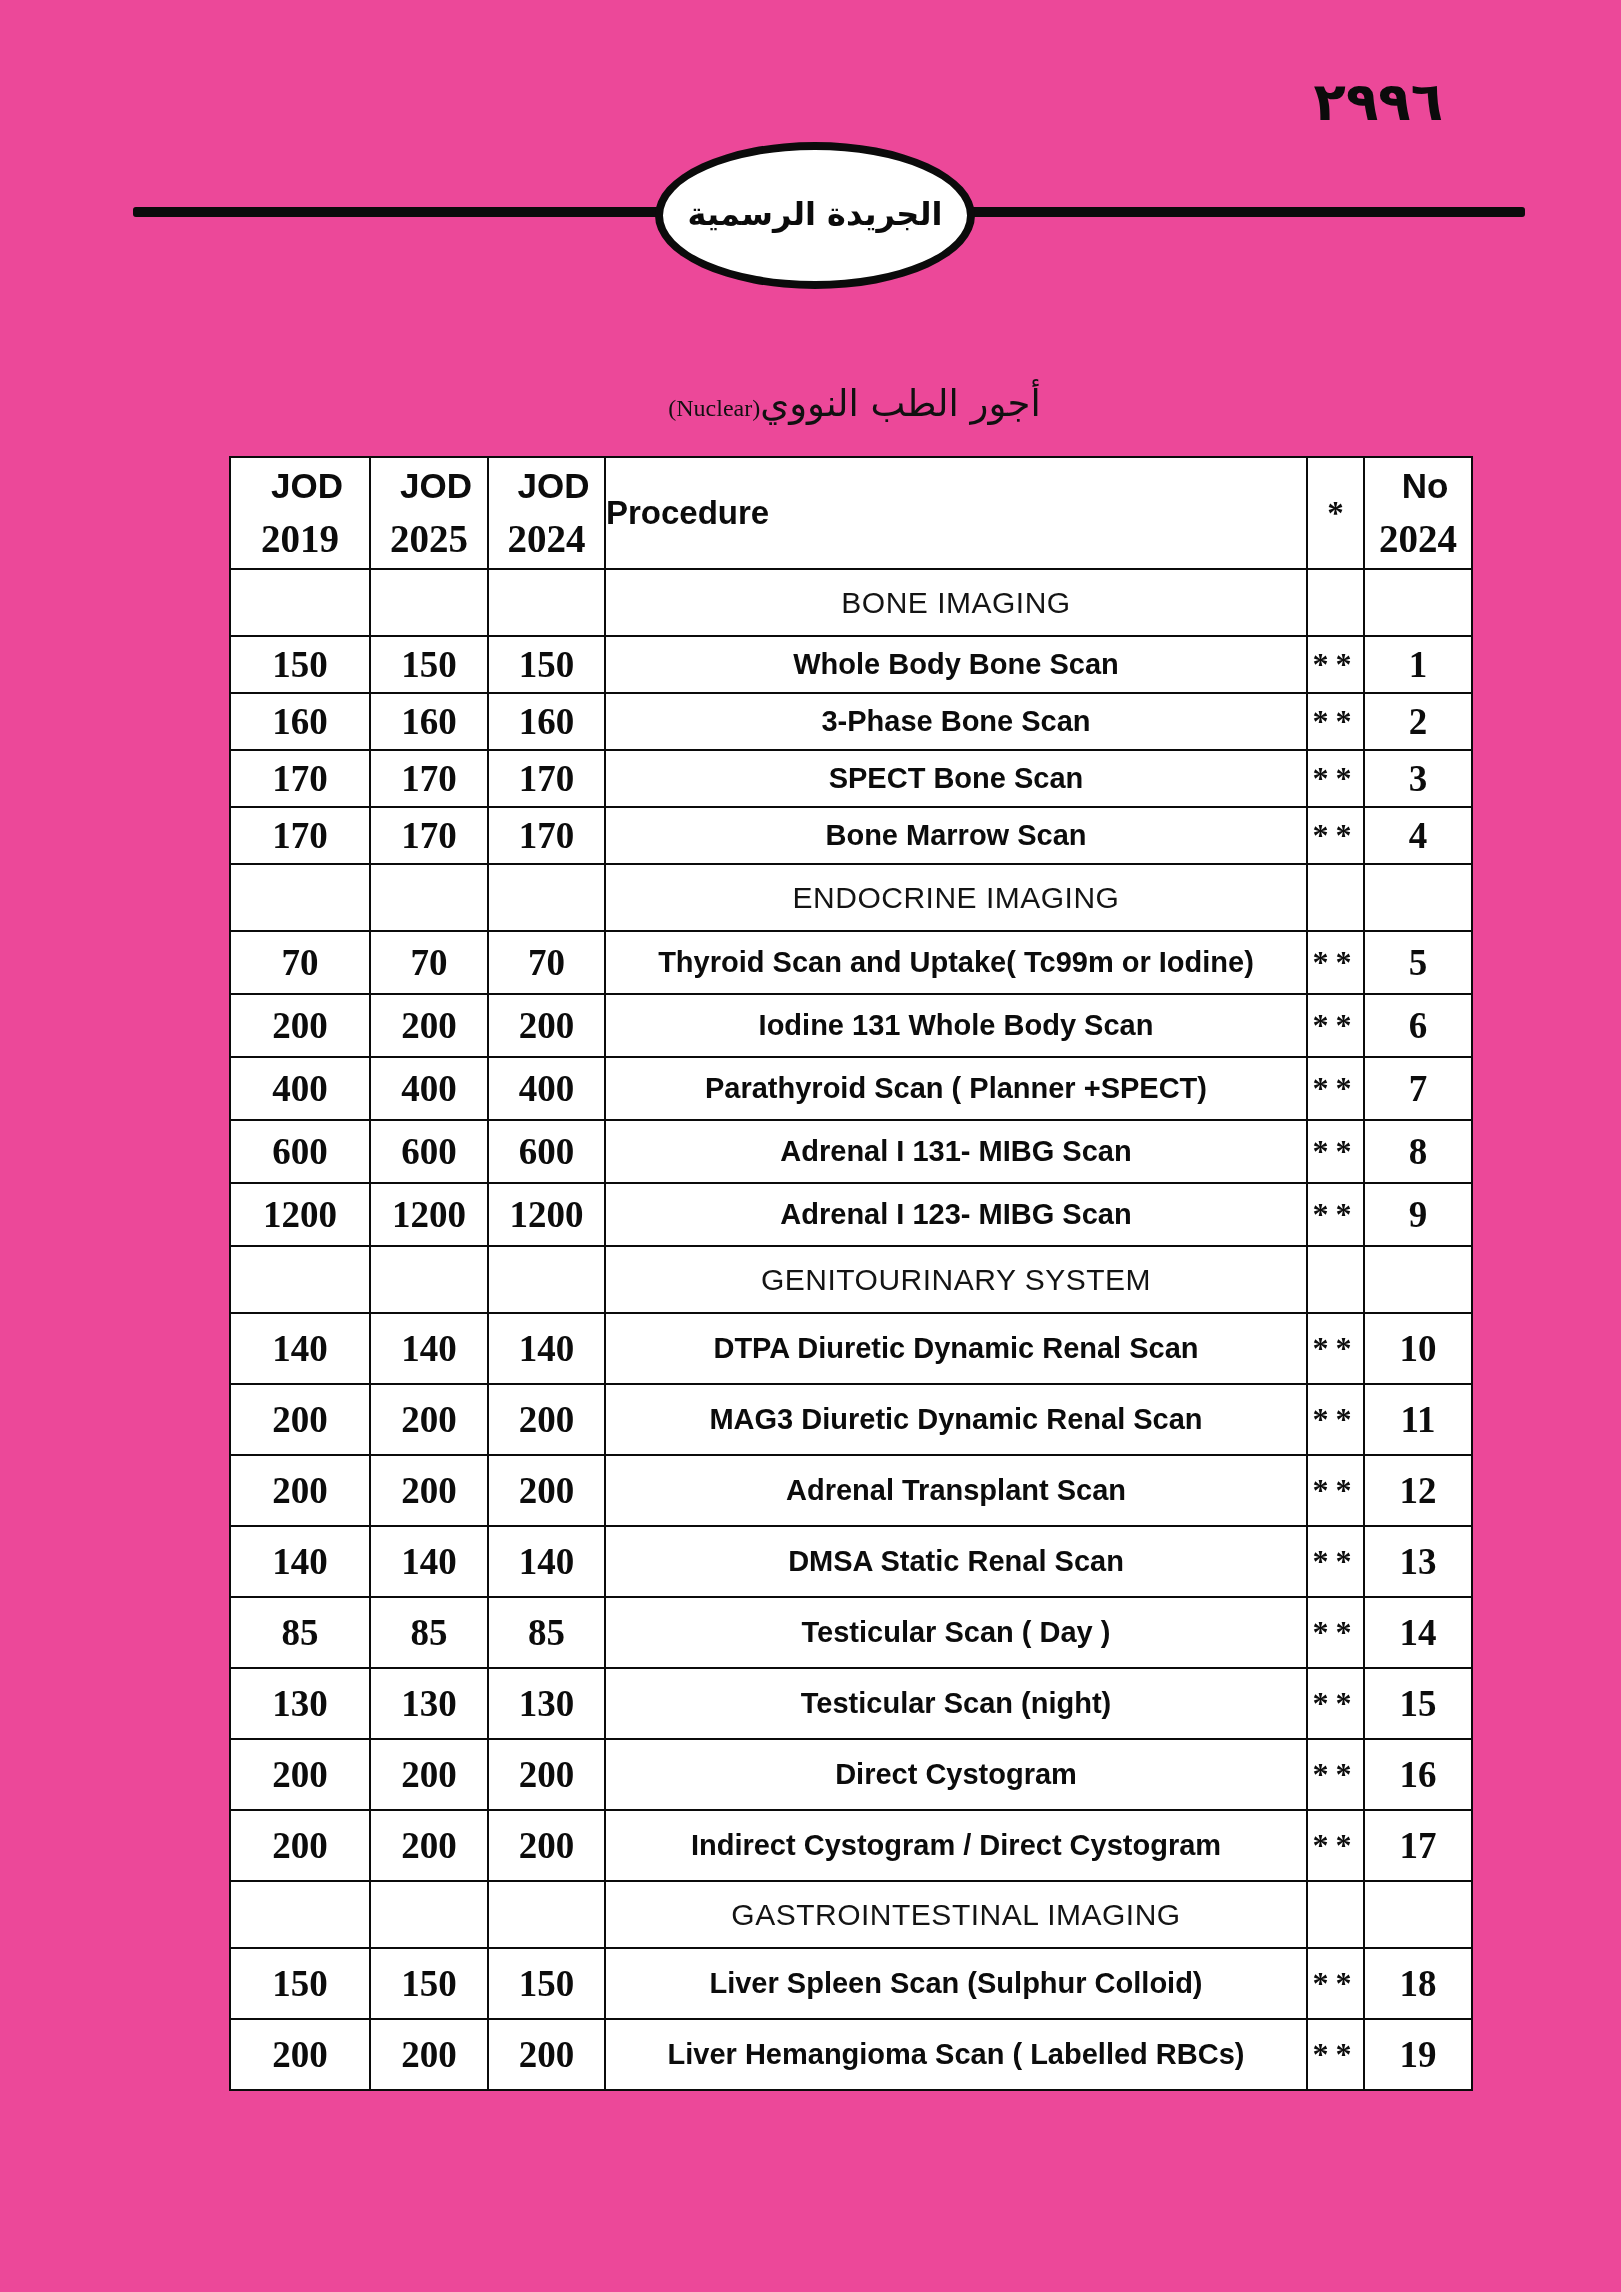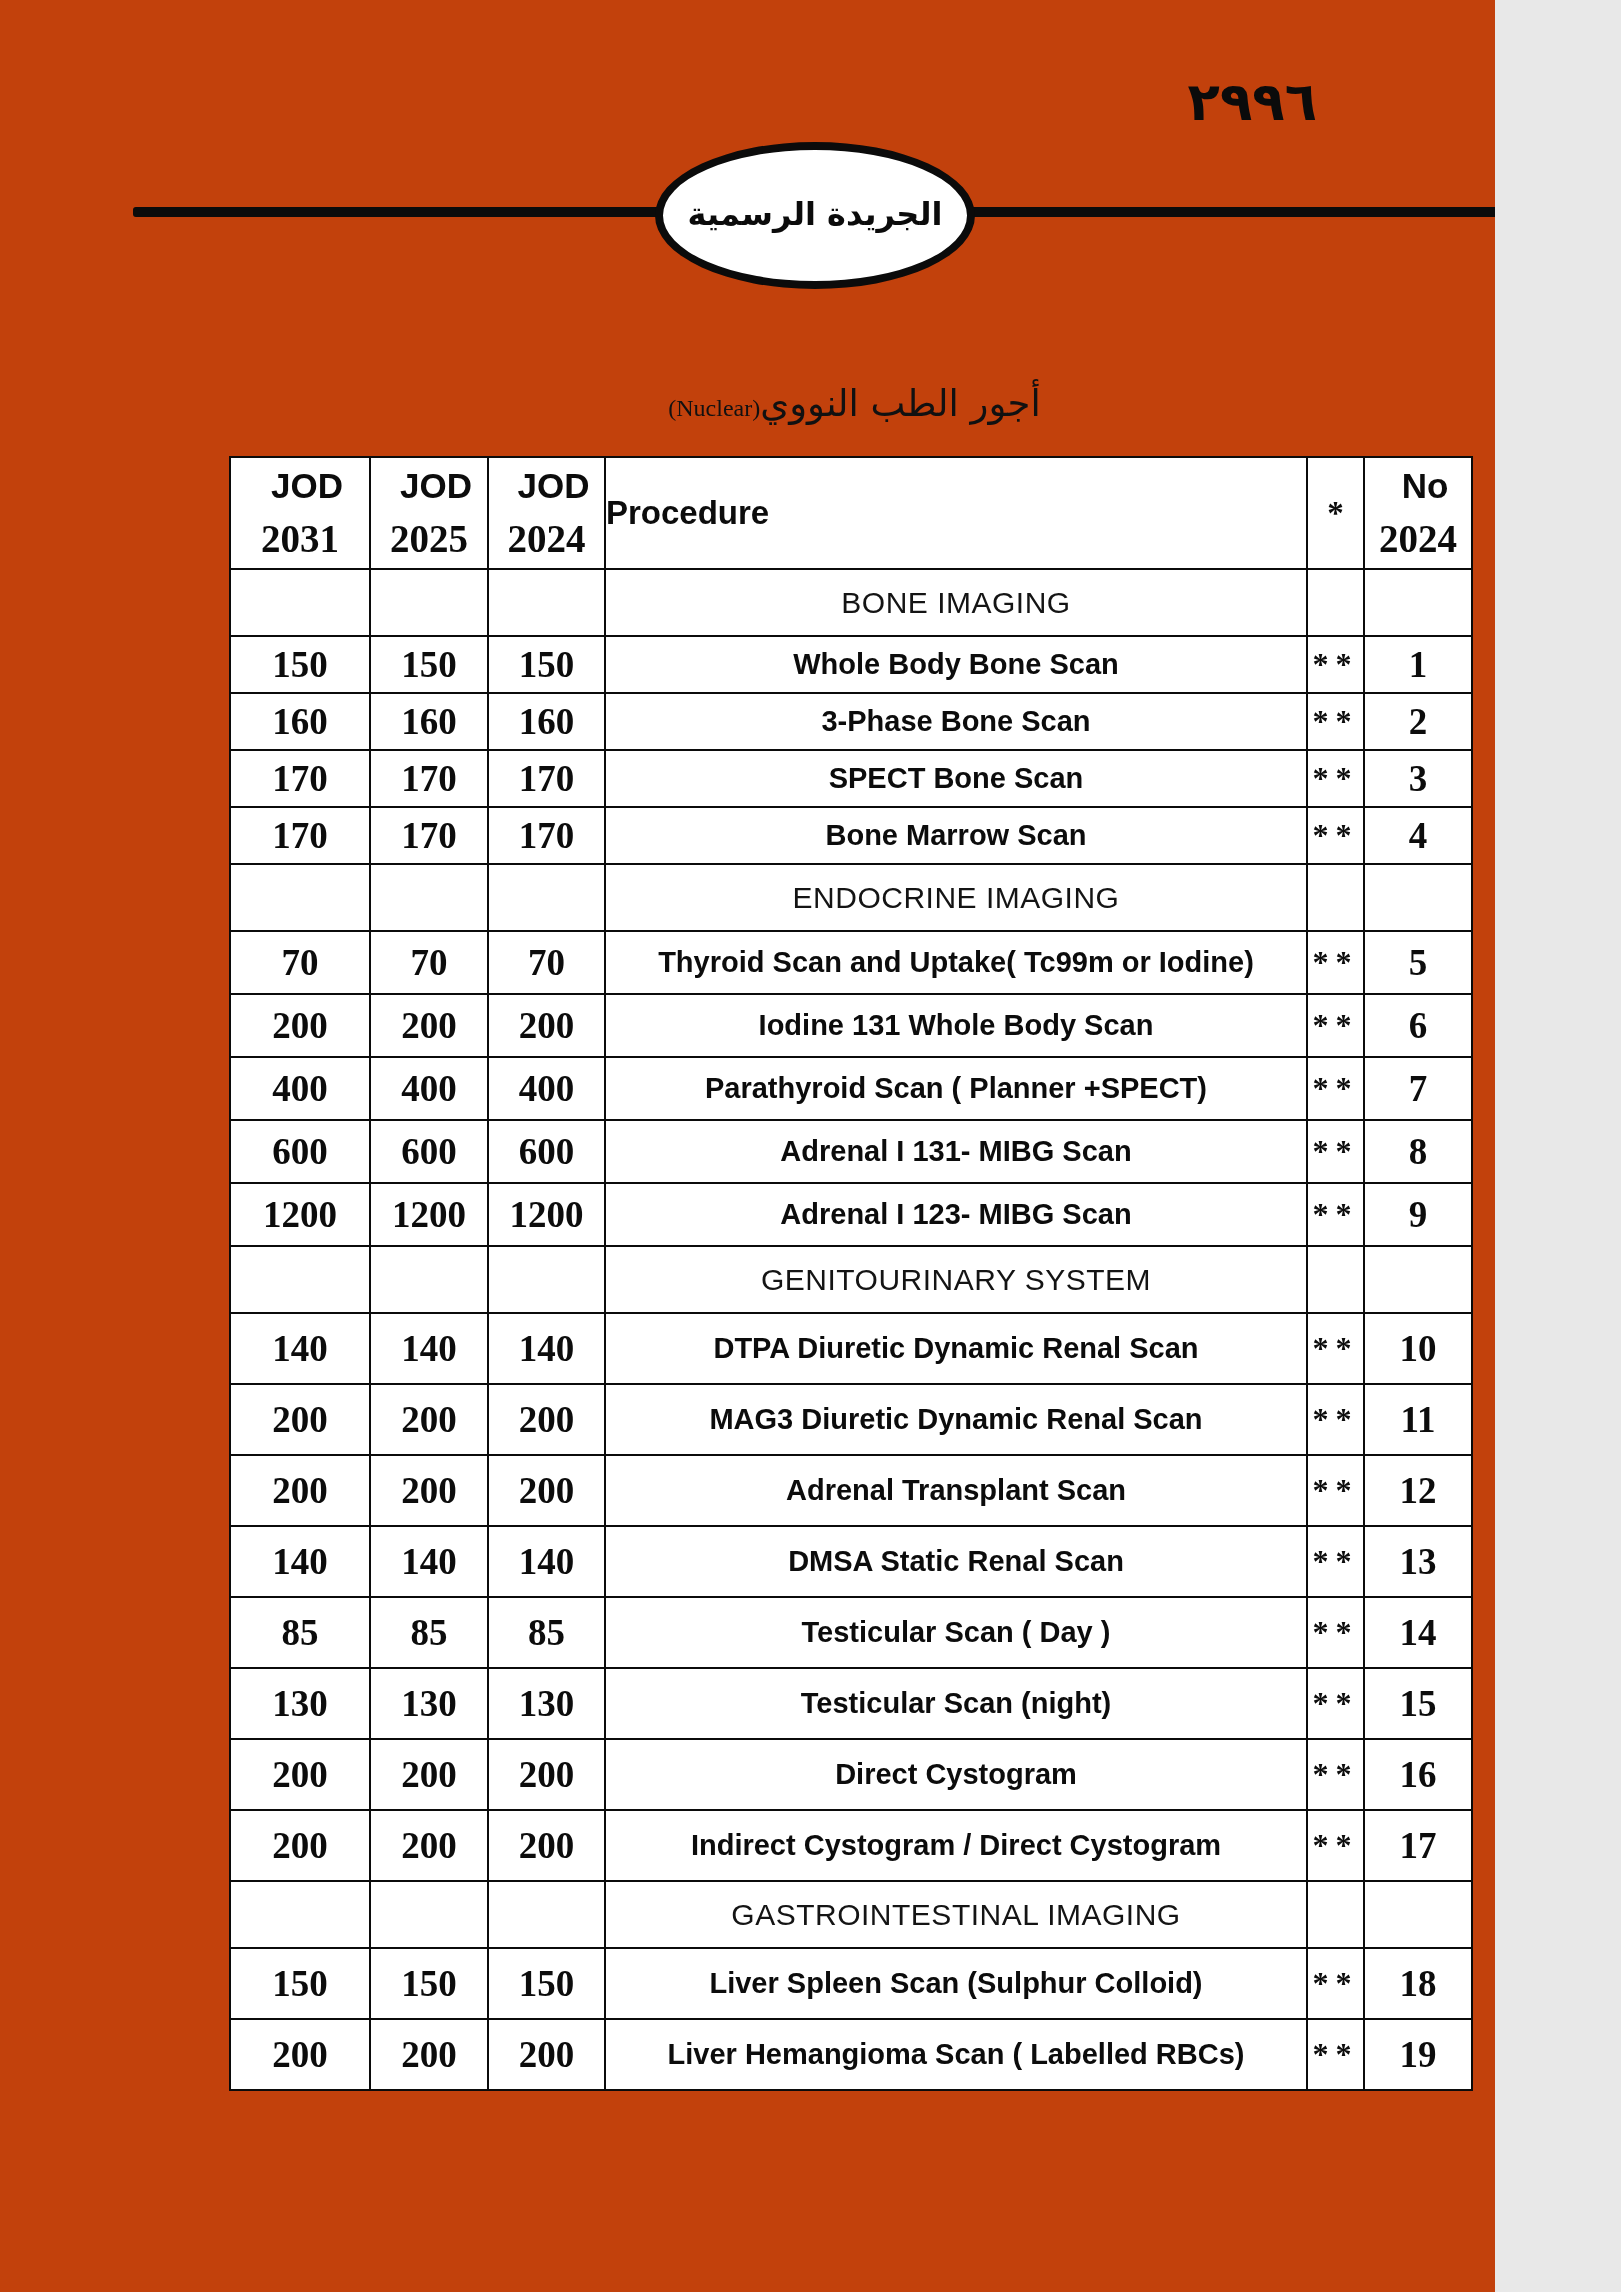--- a/index.html
+++ b/index.html
@@ -1,18 +1,18 @@
 <!DOCTYPE html>
 <html><head>
 <meta charset="utf-8">
 <style>
   html,body { margin:0; padding:0; background:#e8e8e8; }
   .page {
-    position:relative; width:1495px; height:2293px;
-    background:#c2410c; overflow:hidden;
+    position:relative; width:1621px; height:2293px;
+    background:#ec4899; overflow:hidden;
     font-family:"Liberation Sans", sans-serif;
     color:#0c0c0c;
   }
 
   
   .page-number {
     position:absolute; top:71px; right:178px;
     font-family:"DejaVu Sans", sans-serif;
     font-weight:bold; font-size:53px; letter-spacing:9.8px;
     color:#0b0b0b;
@@ -131,21 +131,21 @@
         <col style="width:118px">
         <col style="width:117px">
       <col style="width:702px">
         <col style="width:57px">
         <col style="width:108px">
     </colgroup>
     <thead>
       <tr>
         <th class="th-two-line">
           <span class="l1">JOD</span>
-          <span class="l2">2031</span>
+          <span class="l2">2019</span>
         </th>
         <th class="th-two-line">
           <span class="l1">JOD</span>
           <span class="l2">2025</span>
         </th>
         <th class="th-two-line">
           <span class="l1">JOD</span>
           <span class="l2">2024</span>
         </th>
         <th class="th-proc">Procedure</th>

